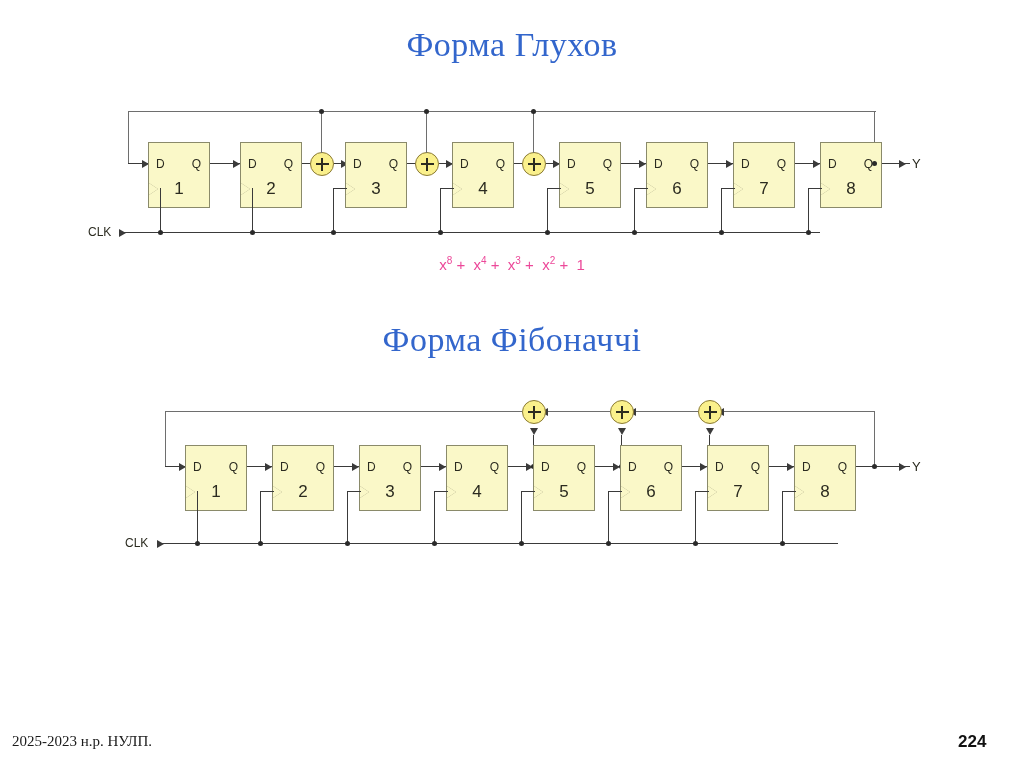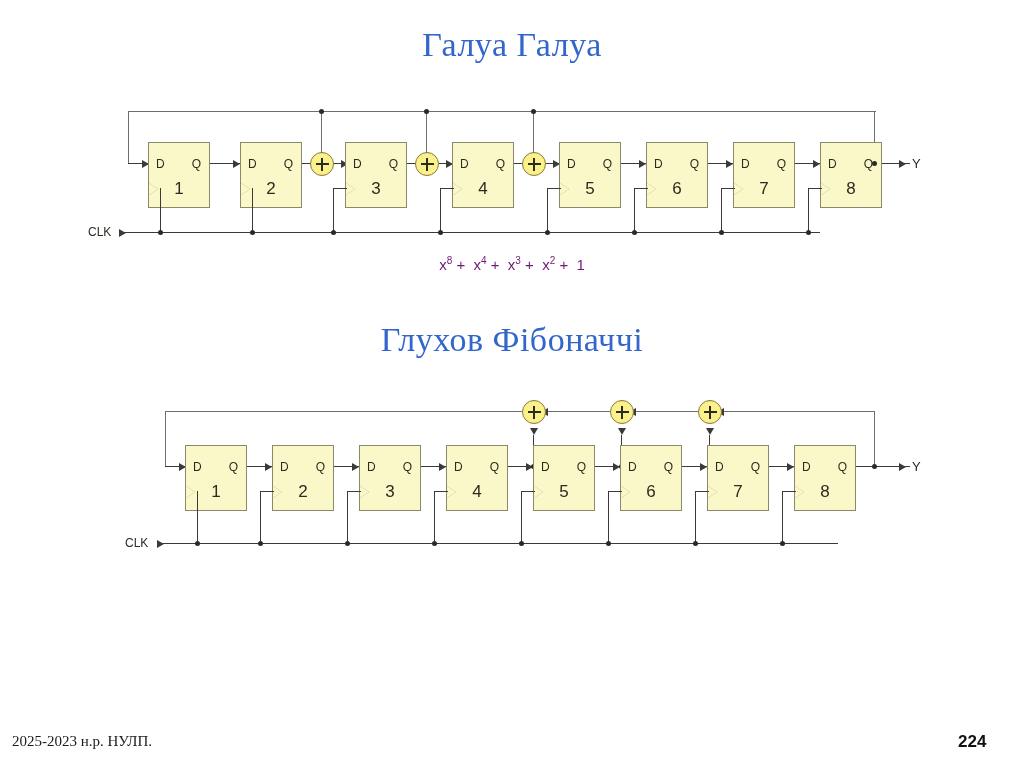--- a/index.html
+++ b/index.html
@@ -66,39 +66,39 @@
   .xor:before{content:"";position:absolute;left:4.5px;top:10px;
        width:13px;height:1.6px;background:#2b2b20;}
   .xor:after{content:"";position:absolute;left:10px;top:4.5px;
        width:1.6px;height:13px;background:#2b2b20;}
 
   .lbl{position:absolute;font-size:12px;color:#2b2b20;
        font-family:"Liberation Sans",sans-serif;white-space:nowrap;}
   .lbl-y{font-size:13px;}
 
   .poly{position:absolute;width:100%;text-align:center;
-        font-size:15px;color:#701a75;white-space:nowrap;
+        font-size:15px;color:#ec4899;white-space:nowrap;
         font-family:"Liberation Sans",sans-serif;}
   .poly sup{font-size:10px;vertical-align:super;}
 
   
   .footer{position:absolute;left:0;bottom:0;width:1024px;height:44px;}
   .f-left{position:absolute;left:12px;top:10px;font-size:15px;color:#1a1a1a;
           font-family:"Liberation Serif",serif;white-space:nowrap;}
   .f-center{position:absolute;left:226px;top:7px;font-size:16px;color:#111;
           font-family:"Liberation Serif",serif;font-weight:bold;white-space:nowrap;}
   .f-page{position:absolute;left:958px;top:9px;font-size:17px;color:#111;
           font-family:"Liberation Sans",sans-serif;font-weight:bold;}
 </style>
 </head>
 <body>
 
 <div class="slide">
 
-  <div class="title" id="title-galois">Галуа Галуа</div>
+  <div class="title" id="title-galois">Форма Глухов</div>
 
   <div class="diagram" id="diagram-galois">
 
     <div class="wire h gray" style="left:128px;top:111px;width:748px;"></div>
     <div class="wire v gray" style="left:874px;top:111px;height:52px;"></div>
     <div class="wire v gray" style="left:128px;top:111px;height:53px;"></div>
     <div class="wire h" style="left:128px;top:163px;width:20px;"></div>
     <div class="arr-r" style="left:142px;top:160px;"></div>
 
     <div class="wire h" style="left:120px;top:232px;width:700px;"></div>
@@ -239,21 +239,21 @@
       <span>x<sup>4</sup></span>
       <span>+&nbsp;</span>
       <span>x<sup>3</sup></span>
       <span>+&nbsp;</span>
       <span>x<sup>2</sup></span>
       <span>+&nbsp;</span>
       <span>1</span>
     </div>
   </div>
 
-  <div class="title" id="title-fibonacci">Глухов Фібоначчі</div>
+  <div class="title" id="title-fibonacci">Форма Фібоначчі</div>
 
   <div class="diagram" id="diagram-fibonacci">
 
     <div class="wire h gray" style="left:165px;top:411px;width:357px;"></div>
     <div class="wire h gray" style="left:546px;top:411px;width:64px;"></div>
     <div class="wire h gray" style="left:634px;top:411px;width:64px;"></div>
     <div class="wire h gray" style="left:722px;top:411px;width:152px;"></div>
     <div class="arr-l" style="left:541px;top:408px;"></div>
     <div class="arr-l" style="left:629px;top:408px;"></div>
     <div class="arr-l" style="left:717px;top:408px;"></div>

